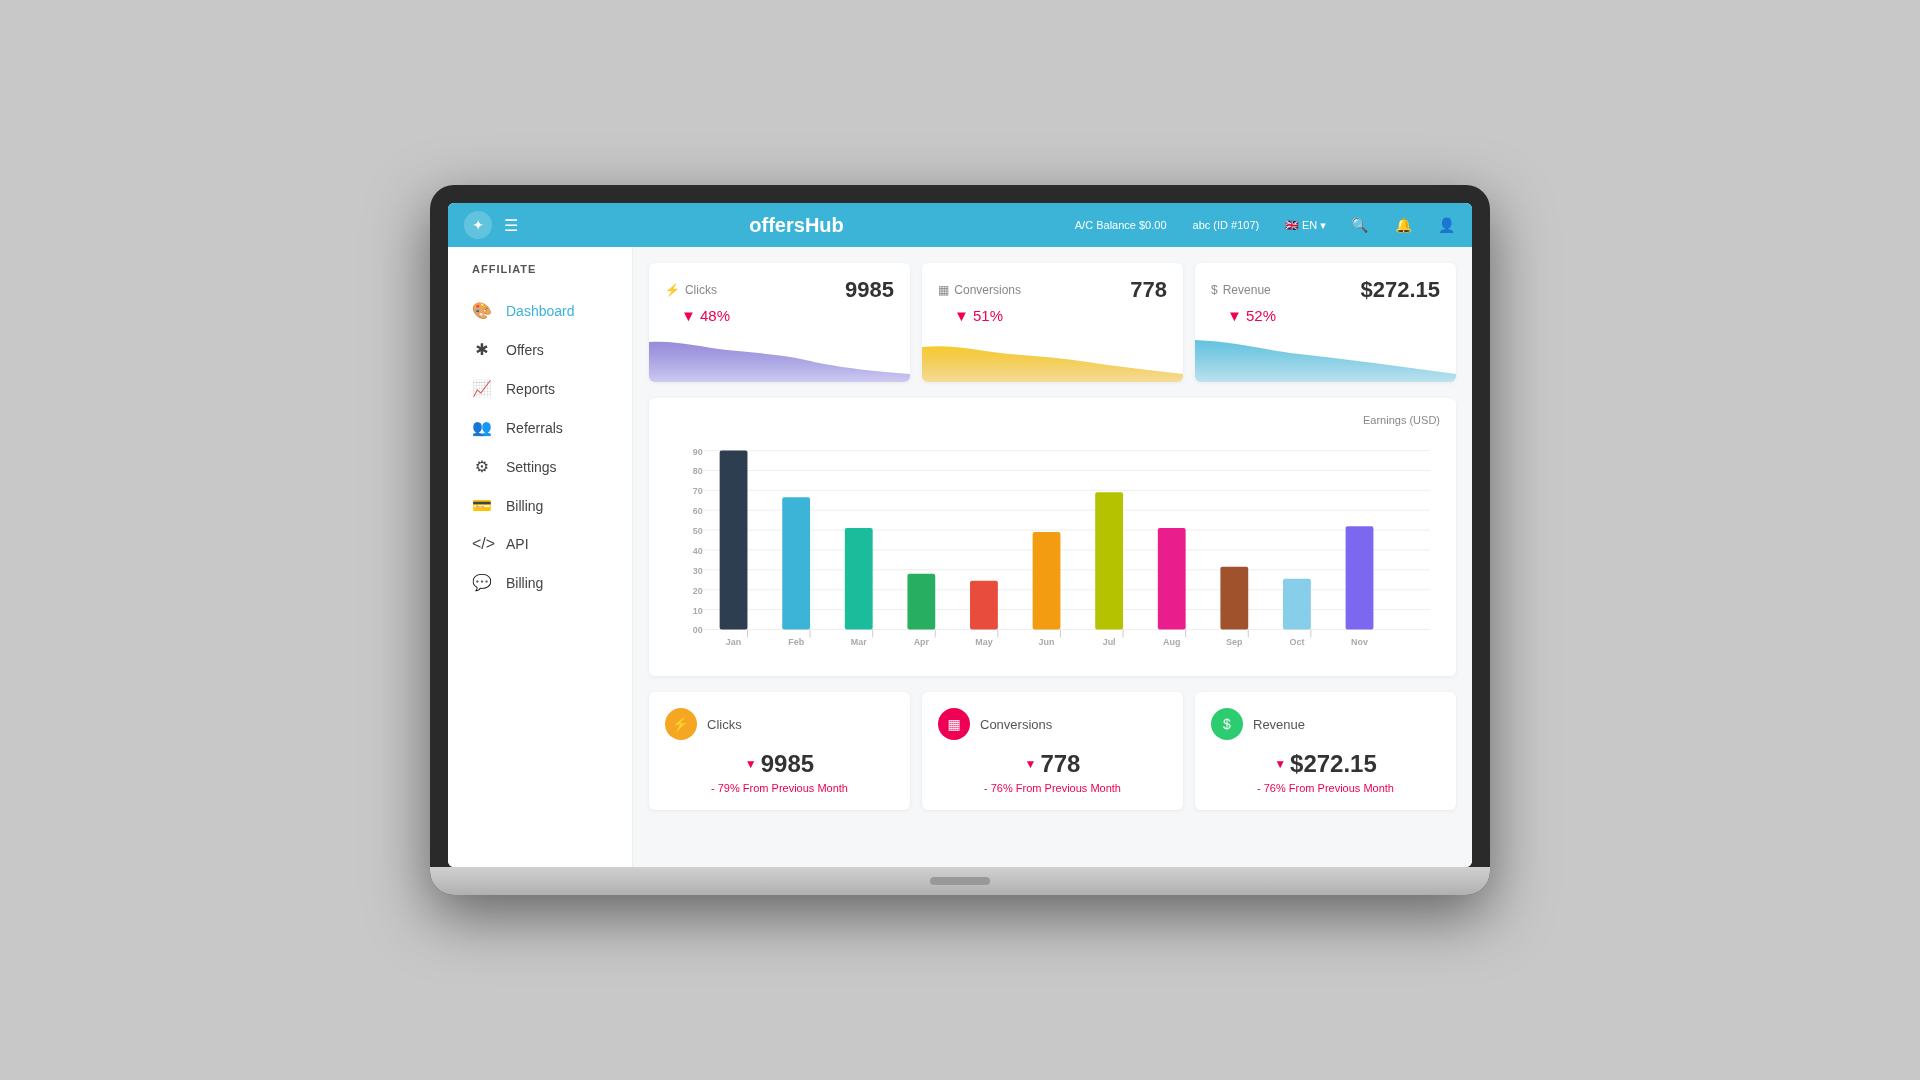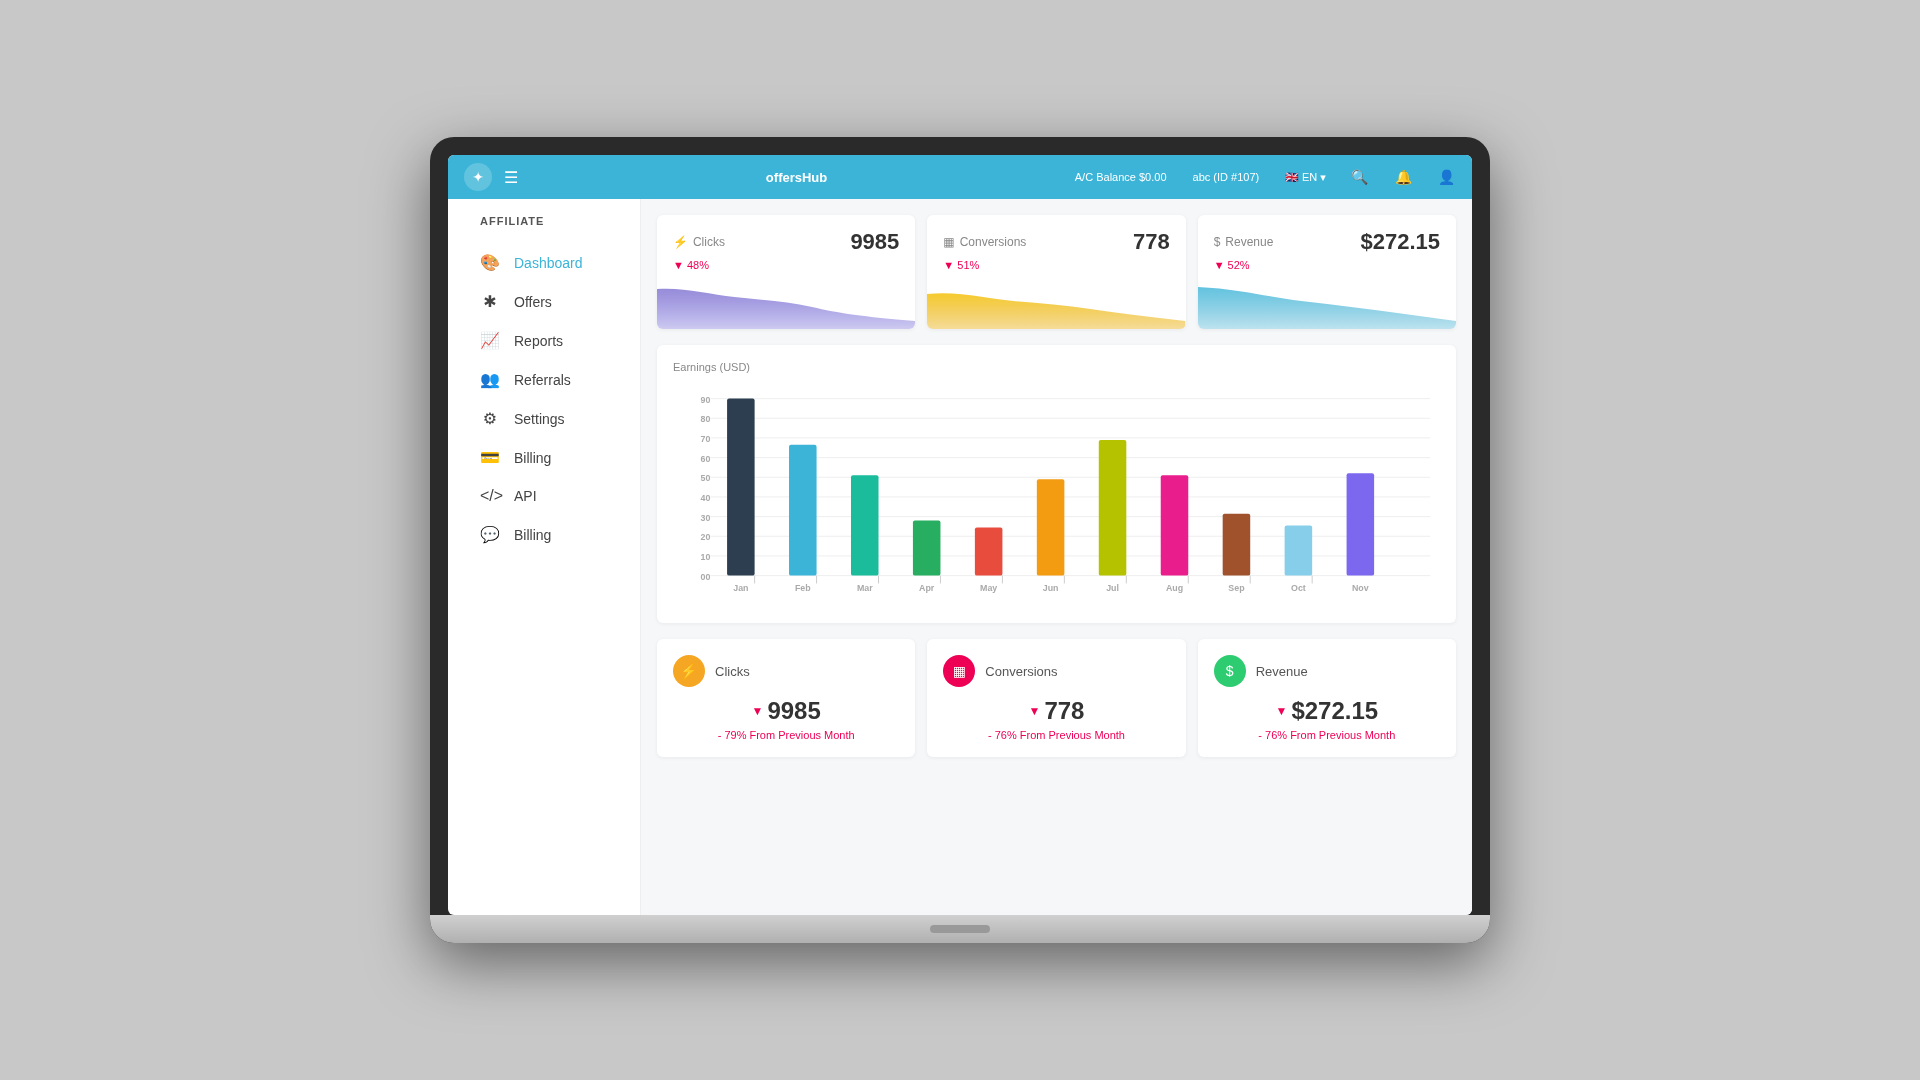--- a/index.html
+++ b/index.html
@@ -61,21 +61,21 @@
     }
     .topnav-hamburger {
       color: #fff;
       font-size: 16px;
       cursor: pointer;
     }
     .topnav-brand {
       flex: 1;
       text-align: center;
       color: #fff;
-      font-size: 13px;
+      font-size: 20px;
       font-weight: 300;
     }
     .topnav-brand span { font-weight: 700; }
     .topnav-right {
       display: flex;
       align-items: center;
       gap: 26px;
       color: #fff;
       font-size: 11px;
     }
@@ -83,22 +83,21 @@
       display: flex;
       align-items: center;
       gap: 3px;
       font-size: 11px;
     }
     .topnav-icon { font-size: 14px; cursor: pointer; }
 
     
     .main-layout {
       display: flex;
-      height: 716px;
-      padding-left: 8px;
+      height: 620px;
     }
 
     
     .sidebar {
       width: 185px;
       background: #fff;
       border-right: 1px solid #eee;
       padding: 16px 0;
       flex-shrink: 0;
     }
@@ -156,40 +155,42 @@
       display: flex;
       align-items: center;
       gap: 5px;
     }
     .stat-card-value {
       font-size: 22px;
       font-weight: 600;
       color: #333;
     }
     .stat-card-pct {
-      font-size: 11px;
+      font-size: 15px;
       color: #e05;
       display: flex;
       align-items: center;
       gap: 3px;
       margin-bottom: 8px;
+      margin-left: 16px;
     }
     .stat-card-chart {
       height: 50px;
       margin: 0 -16px;
     }
     .chart-purple svg, .chart-yellow svg, .chart-teal svg { display: block; }
 
     
     .earnings-card {
       background: #fff;
       border-radius: 6px;
       padding: 16px;
       box-shadow: 0 1px 4px rgba(0,0,0,0.06);
       margin-bottom: 16px;
+      text-align: right;
     }
     .earnings-title {
       font-size: 11px;
       color: #888;
       margin-bottom: 10px;
     }
     .bar-chart-container {
       position: relative;
       font-weight: bold;
     }

